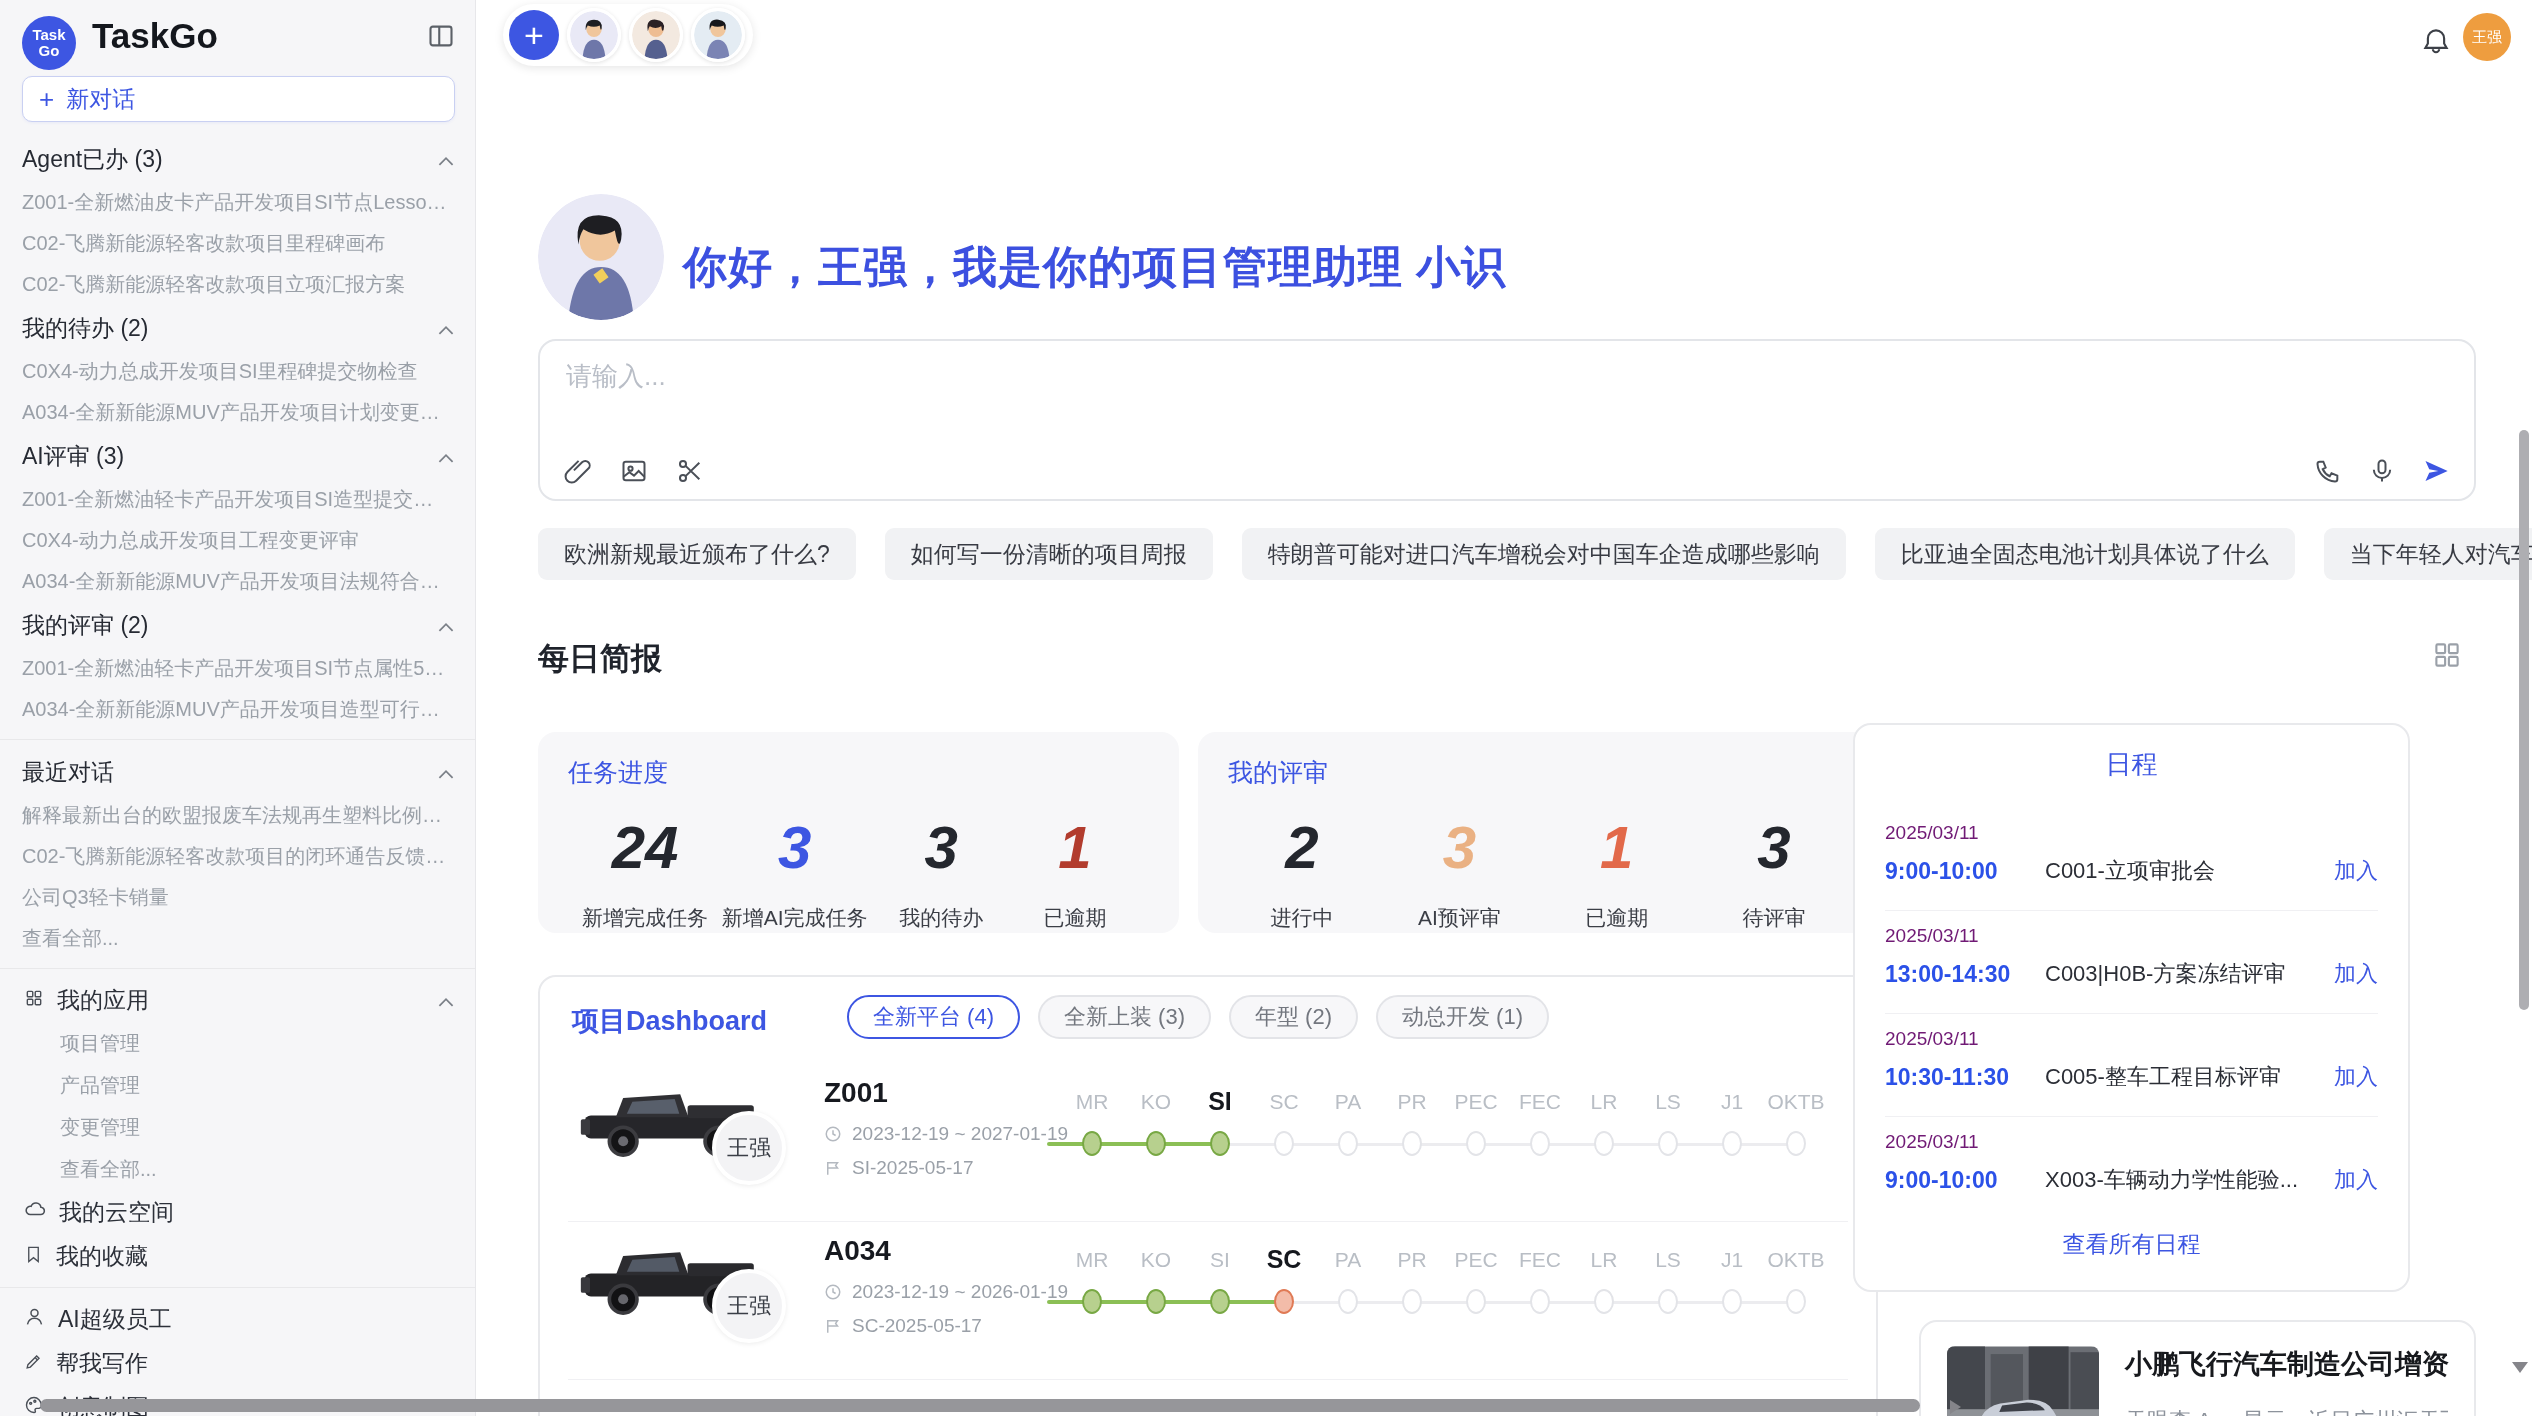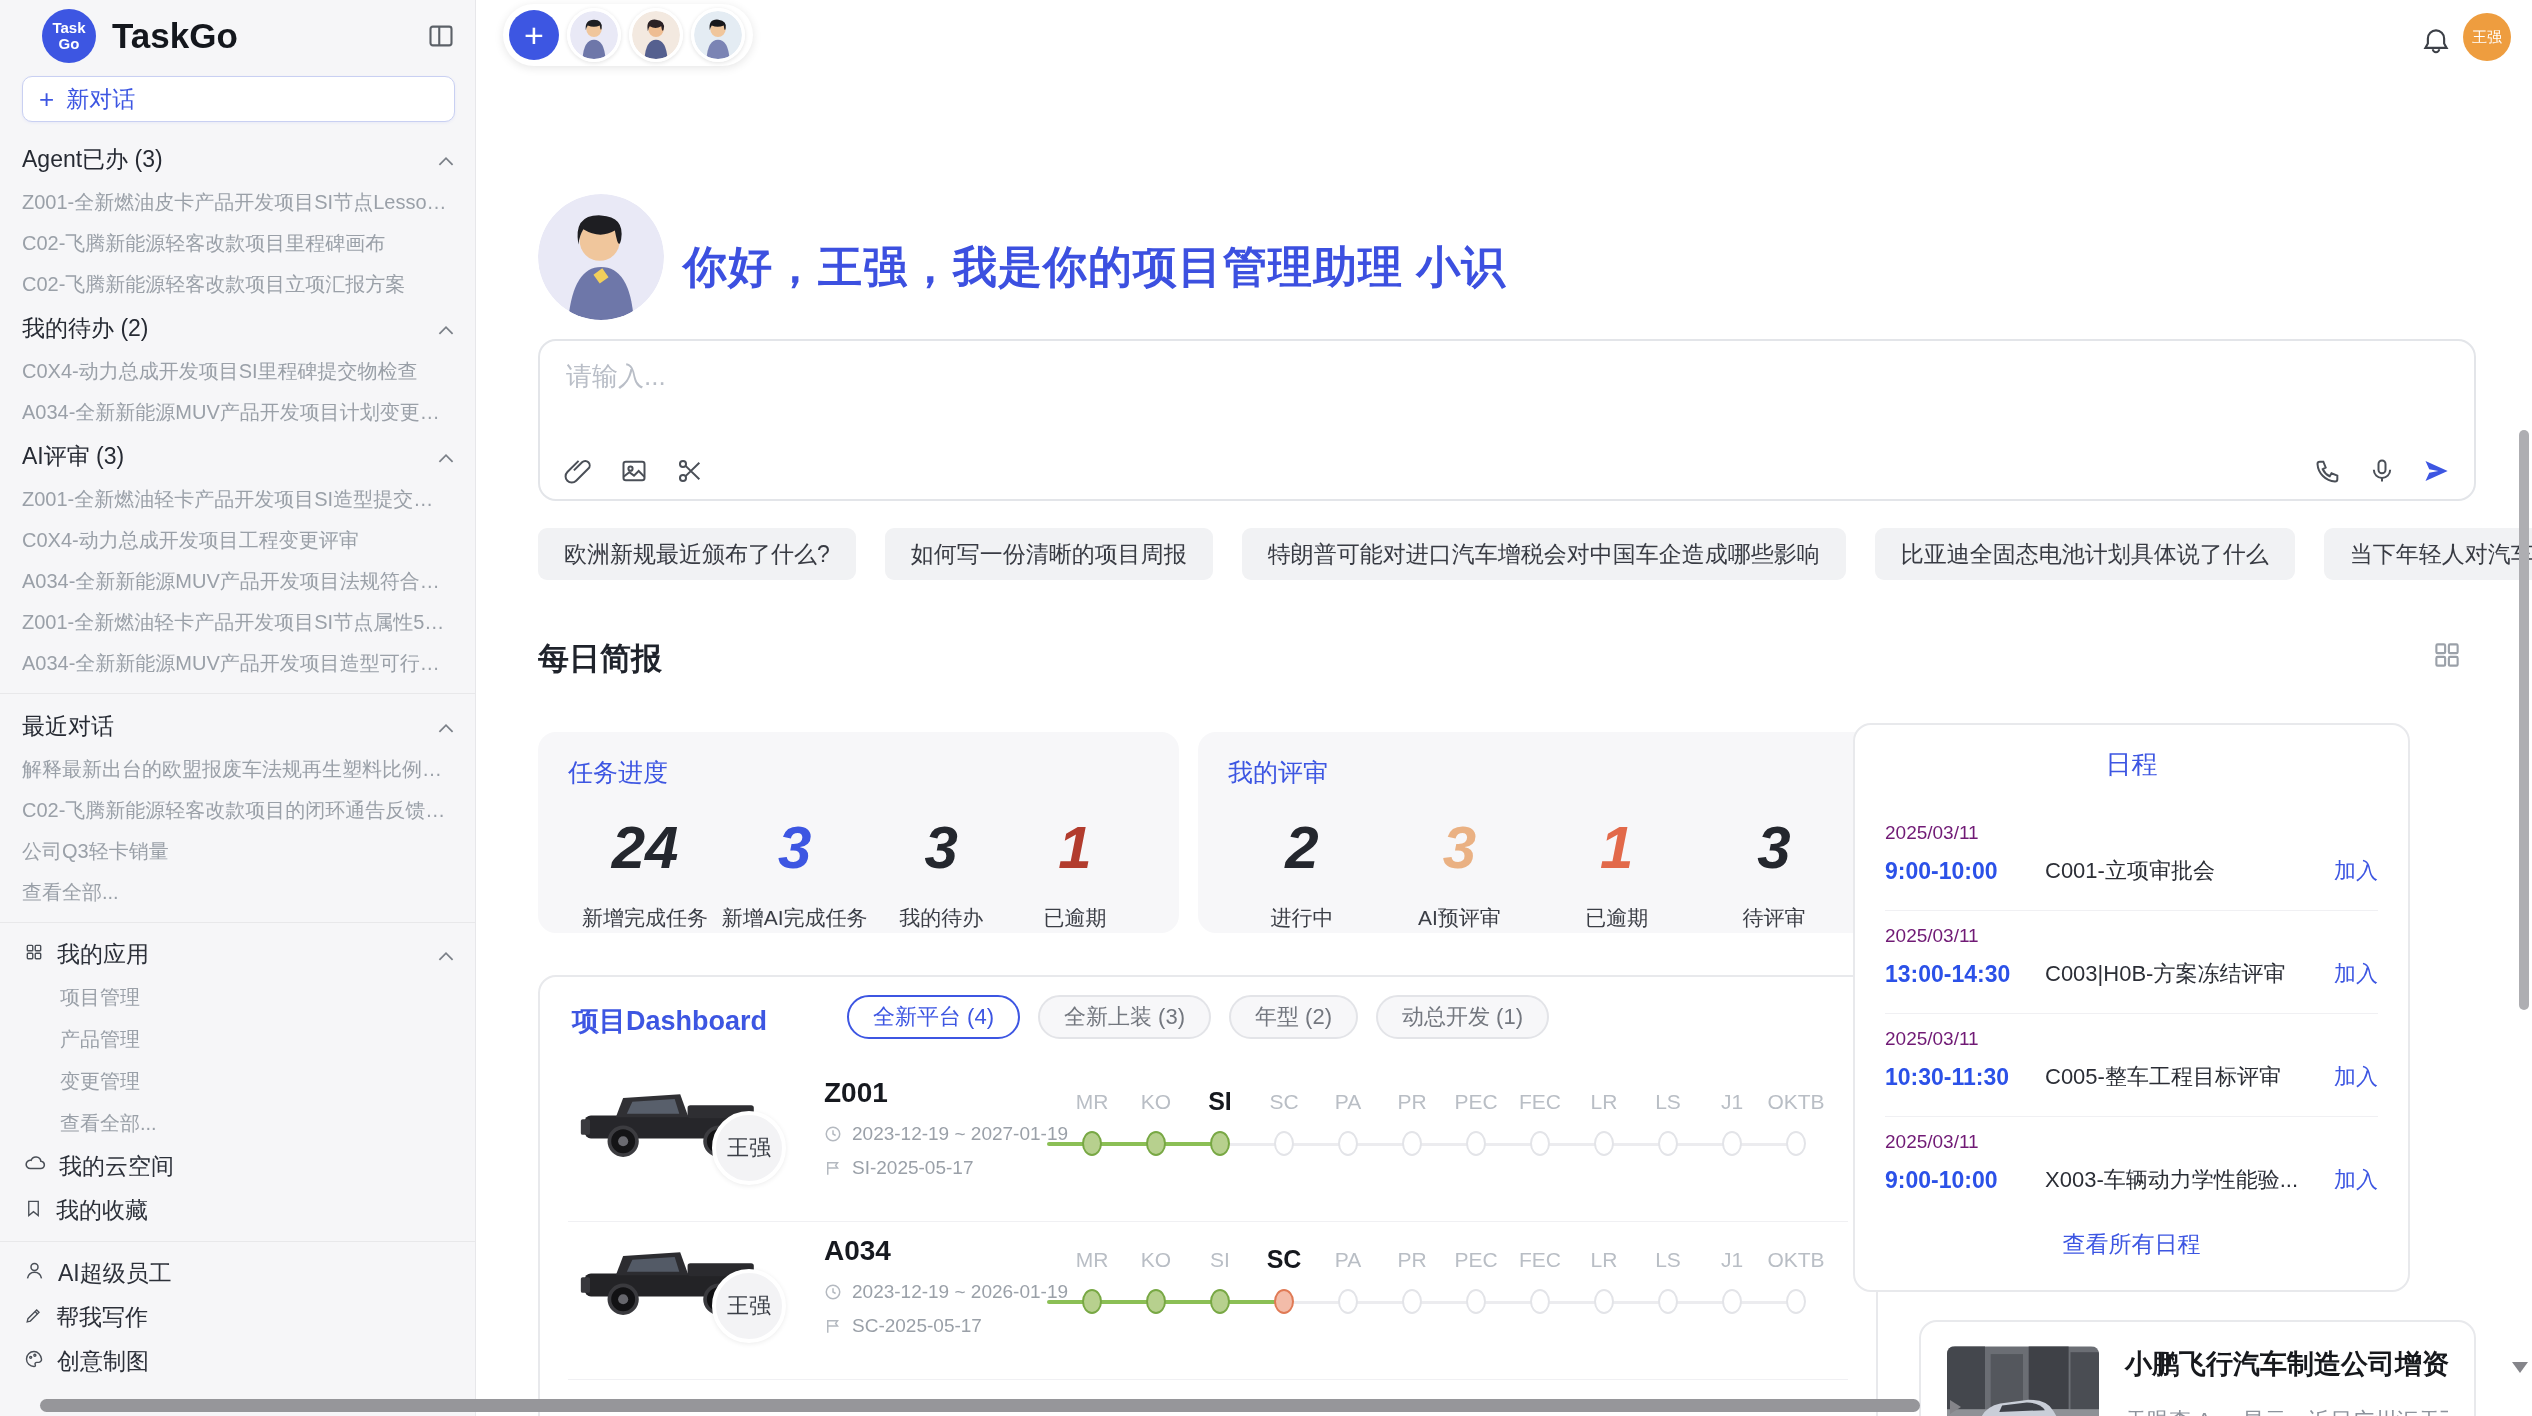--- a/index.html
+++ b/index.html
@@ -4,21 +4,21 @@
 <style>
   * { box-sizing: border-box; }
   html,body { margin:0; padding:0; }
   body {
     width:2532px; height:1416px; overflow:hidden; position:relative;
     background:#fff; font-family:"Liberation Sans","DejaVu Sans",sans-serif; color:#23262e;
   }
   
   .sidebar { position:absolute; left:0; top:0; width:476px; height:1416px;
     background:#f6f6f8; border-right:1px solid #e7e7ea; overflow:hidden; }
-  .sb-top { display:flex; align-items:center; height:72px; padding:0 22px; position:relative;margin-left:20px; }
+  .sb-top { display:flex; height:72px; padding:16px 22px; position:relative; }
   .logo { width:54px; height:54px; border-radius:50%; background:#3d56e2; color:#fff;
     display:flex; flex-direction:column; align-items:center; justify-content:center;
     font-size:15px; line-height:16px; font-weight:bold; }
   .app-title { font-size:35px; font-weight:bold; color:#14171d; margin-left:16px; }
   .panel-toggle { position:absolute; right:20px; top:22px; width:28px; height:28px; cursor:pointer; }
   .new-chat { margin:4px 20px 14px 22px; height:46px; background:#fff; border:1.5px solid #c9d0f2;
     border-radius:10px; display:flex; align-items:center; gap:12px; padding-left:16px;
     color:#3d56e2; font-size:23px; box-shadow:0 1px 3px rgba(61,86,226,.08); cursor:pointer; }
   .new-chat .plus-glyph { font-size:26px; line-height:26px; }
   .sb-header { height:46px; padding:0 20px 0 22px; display:flex; align-items:center;
@@ -162,20 +162,26 @@
       <div class="sb-item">A034-全新新能源MUV产品开发项目计划变更表编写</div>
       <div class="sb-header">
         <span>AI评审 (3)</span>
         <span><svg width="18" height="11" viewBox="0 0 16 10" fill="none" stroke="#7b8088" stroke-width="1.6">
             <path d="M2 8l6-6 6 6"></path>
           </svg></span>
       </div>
       <div class="sb-item">Z001-全新燃油轻卡产品开发项目SI造型提交物评审</div>
       <div class="sb-item">C0X4-动力总成开发项目工程变更评审</div>
       <div class="sb-item">A034-全新新能源MUV产品开发项目法规符合性评审</div>
+      <div class="sb-header">
+        <span>我的评审 (2)</span>
+        <span><svg width="18" height="11" viewBox="0 0 16 10" fill="none" stroke="#7b8088" stroke-width="1.6">
+            <path d="M2 8l6-6 6 6"></path>
+          </svg></span>
+      </div>
       <div class="sb-item">Z001-全新燃油轻卡产品开发项目SI节点属性5D文件评审</div>
       <div class="sb-item">A034-全新新能源MUV产品开发项目造型可行性评审</div>
     </div>
   <div class="sb-divider"></div>
   <div id="sb-recent">
       <div class="sb-header">
         <span>最近对话</span>
         <span><svg width="18" height="11" viewBox="0 0 16 10" fill="none" stroke="#7b8088" stroke-width="1.6">
             <path d="M2 8l6-6 6 6"></path>
           </svg></span>

